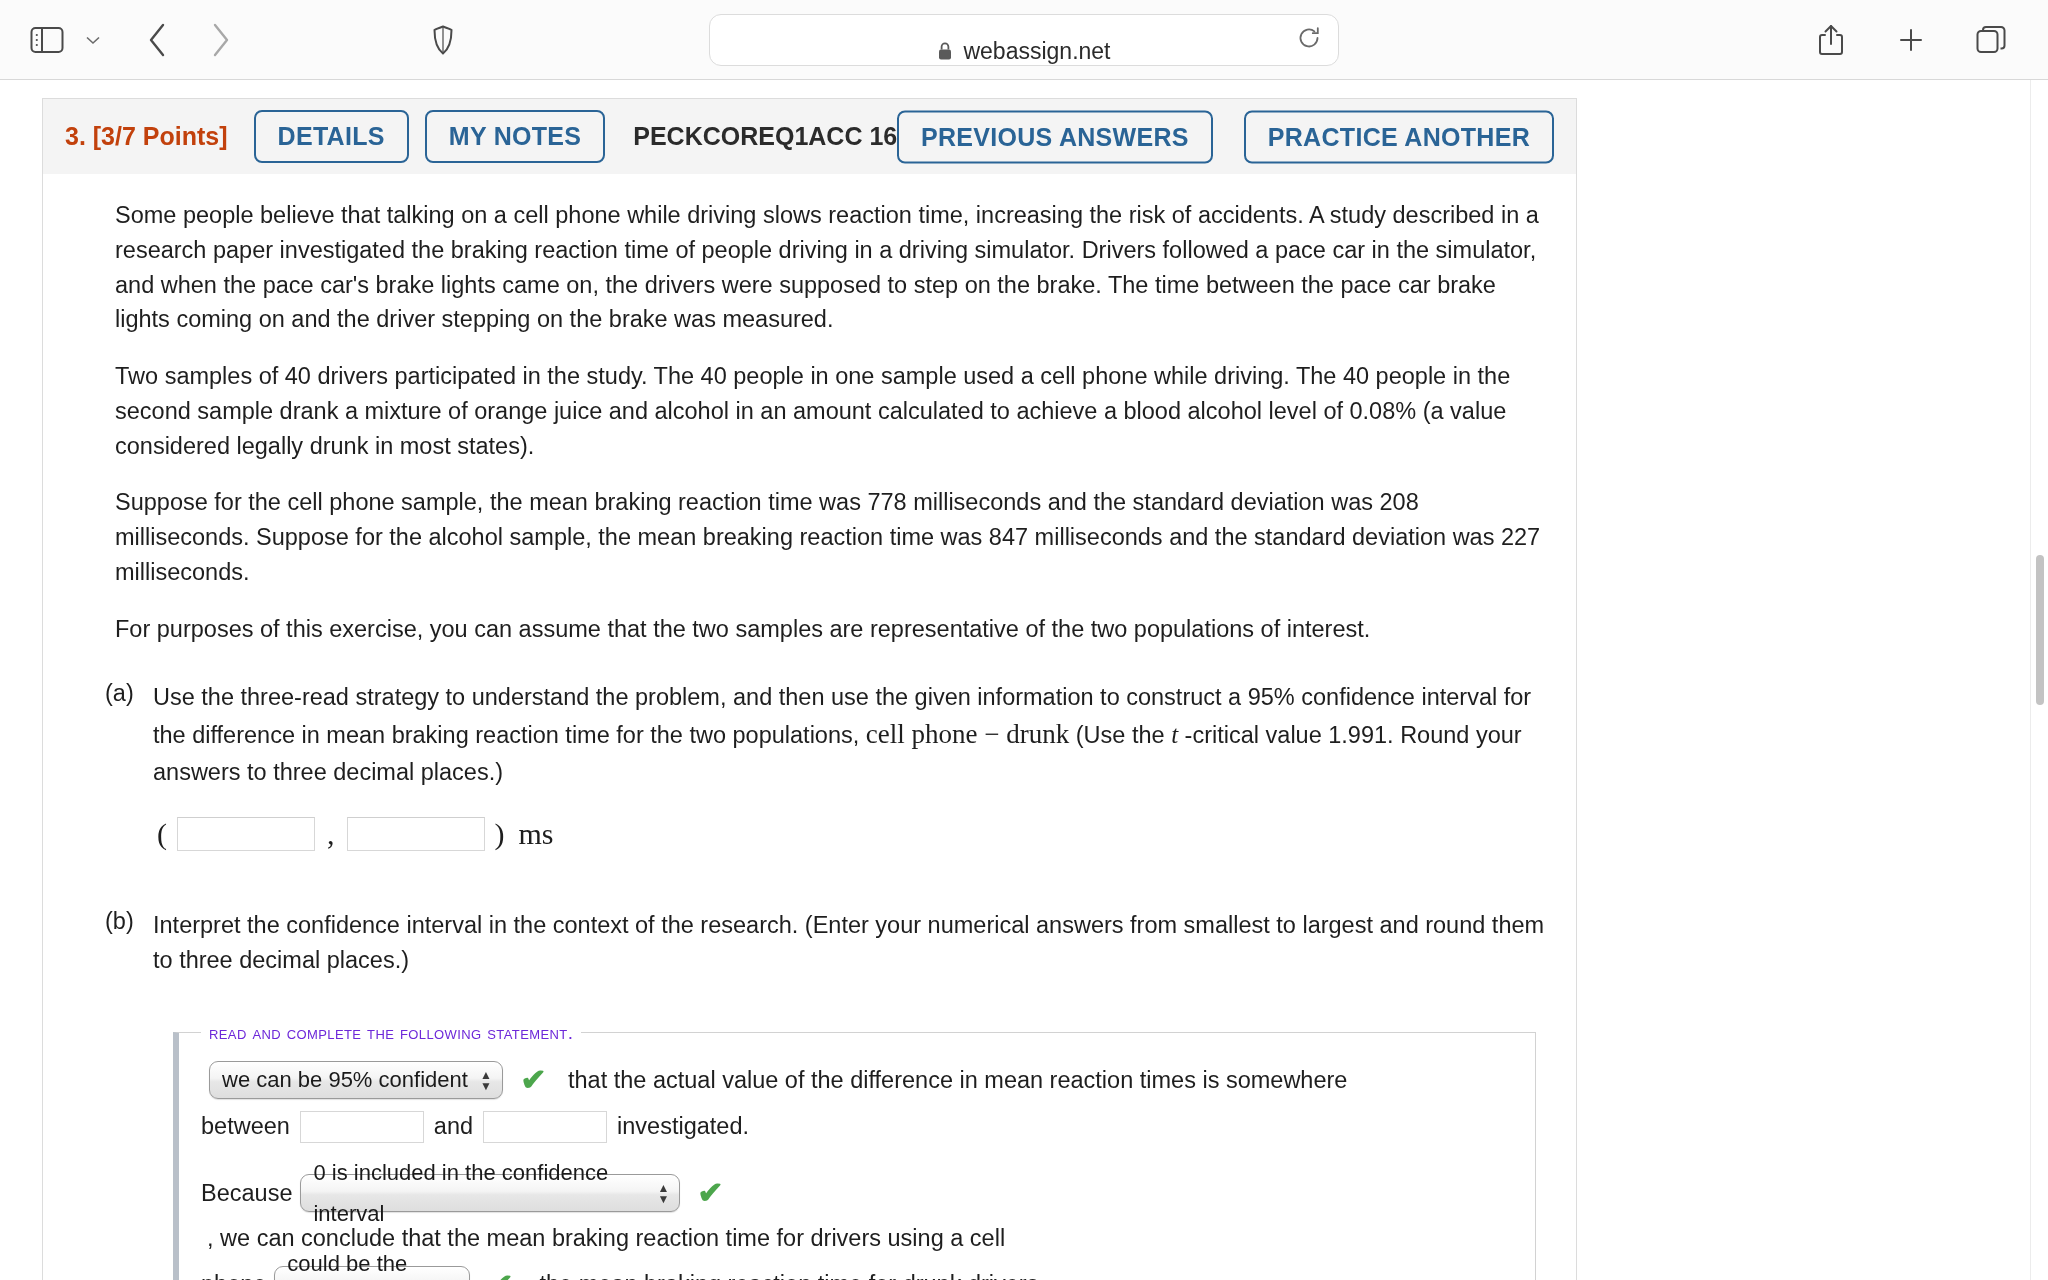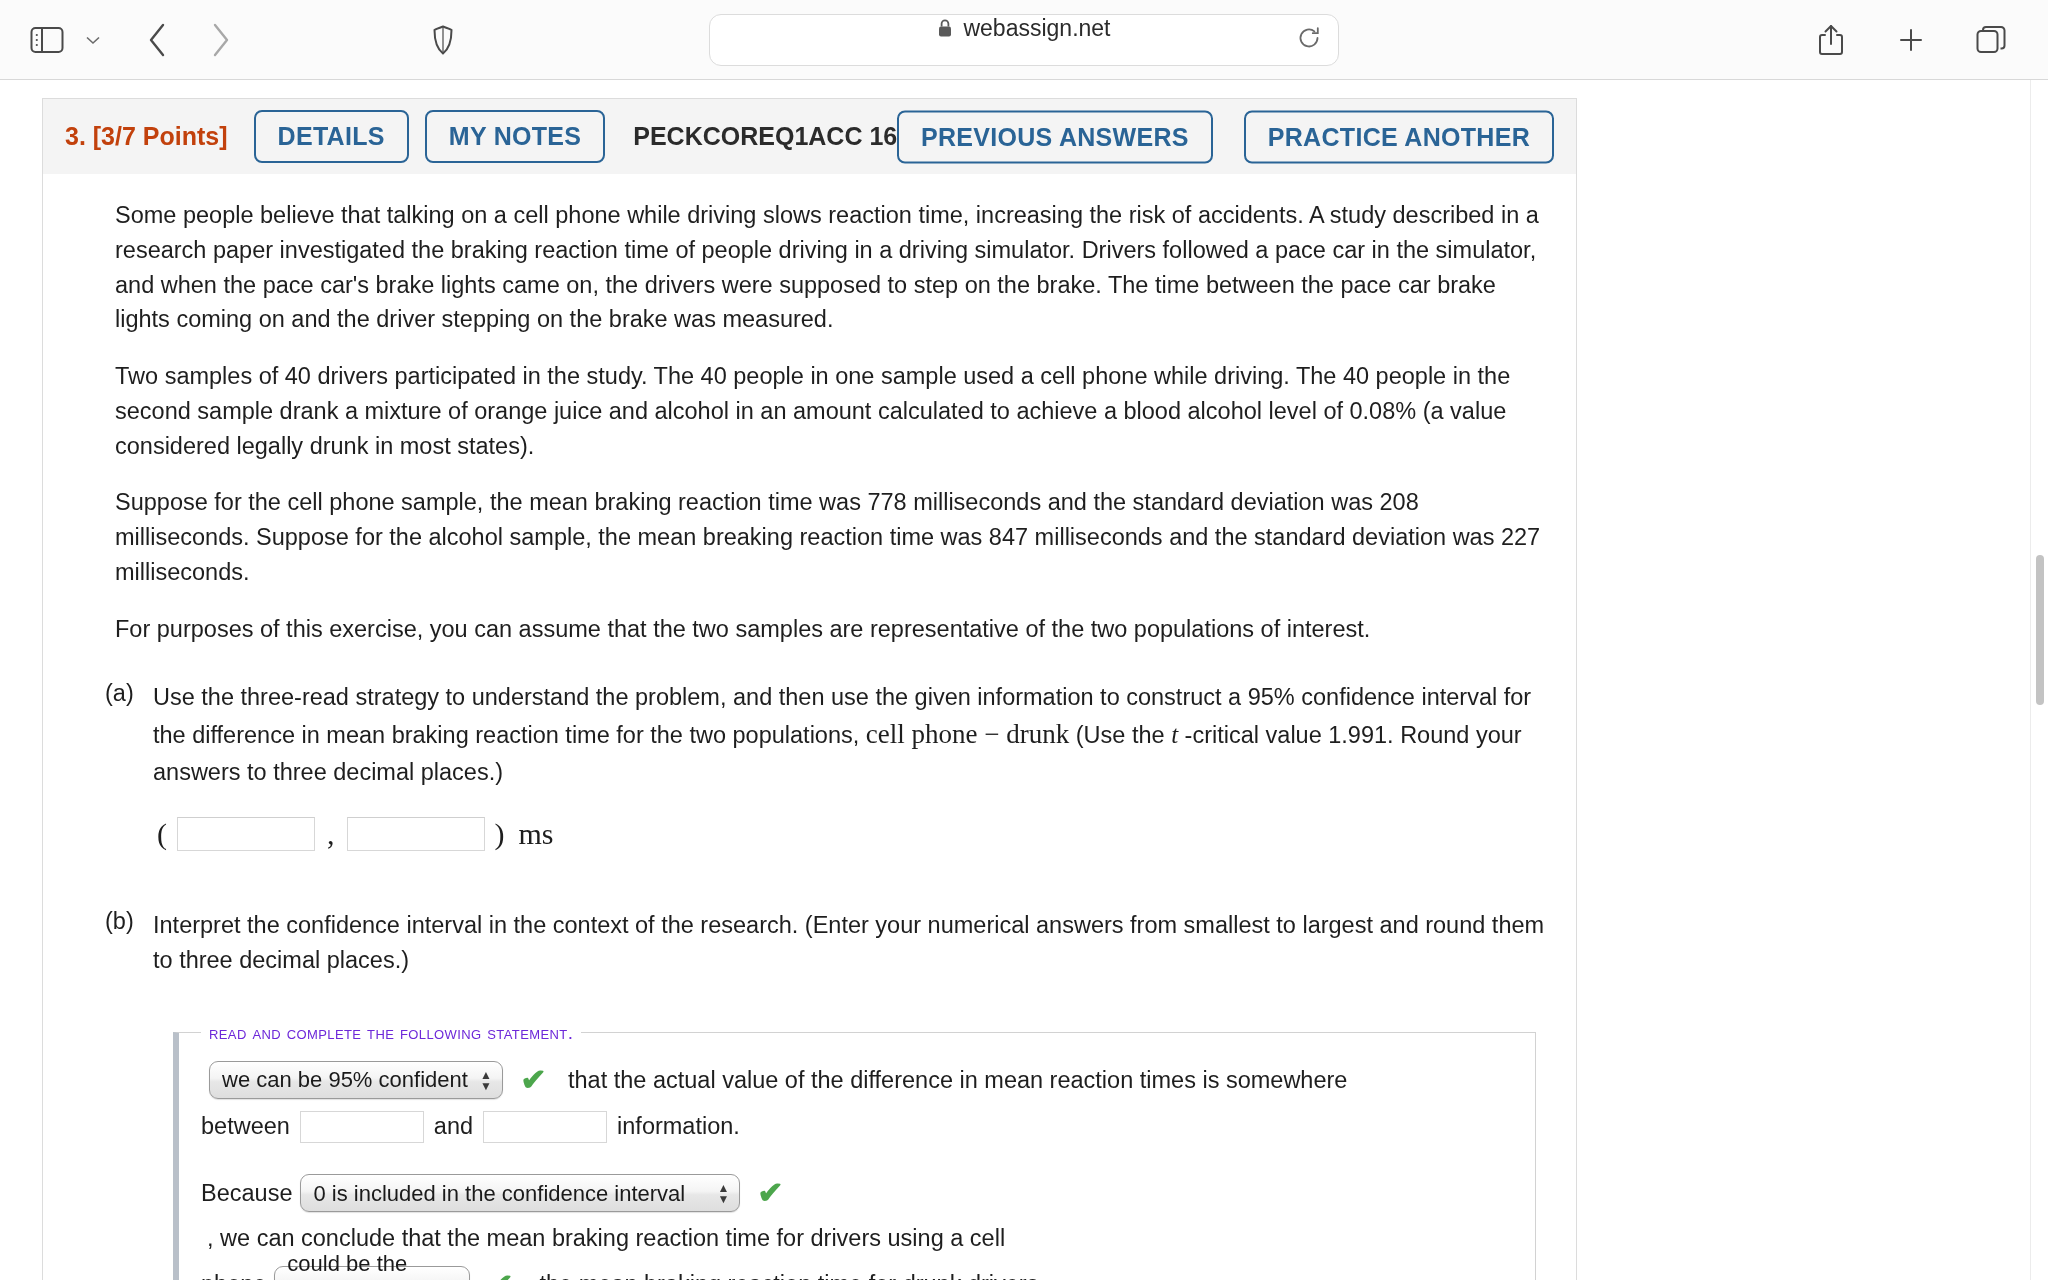--- a/index.html
+++ b/index.html
@@ -43,21 +43,21 @@
   #url-bar-wrap {
     position: absolute; left: 50%; transform: translateX(-50%);
     top: 50%; margin-top: -26px;
     width: 630px;
   }
   #url-bar {
     height: 52px;
     background: #ffffff;
     border: 1px solid #dcdcdc;
     border-radius: 12px;
-    display: flex; align-items: flex-start; justify-content: center;
+    display: flex; align-items: flex-end; justify-content: center;
     position: relative;
   }
   #url-bar .url-inner { display: flex; align-items: center; gap: 10px; }
   #url-text { font-size: 23px; color: #2b2b2b; }
   #lock-icon { color: #5a5a5a; display:flex; }
   #reload-icon {
     position: absolute; right: 16px; top: 50%; transform: translateY(-50%);
     color: #6a6a6a;
   }
 
@@ -214,21 +214,21 @@
     color: #1a1a1a;
     margin: 0 8px;
     cursor: pointer;
     font-family: "Liberation Sans", sans-serif;
   }
   .mac-select .arrows {
     position: absolute; right: 10px; top: 50%; transform: translateY(-50%);
     display: flex; flex-direction: column; gap: 3px; line-height: 0;
   }
   .mac-select .arrows span { font-size: 12px; color: #3a3a3a; line-height: 8px; }
-  .mac-select.wide { width: 440px; }
+  .mac-select.wide { width: 380px; }
   .mac-select.narrow { width: 196px; }
 
   .check {
     color: #4ca64c; font-size: 30px; font-weight: bold;
     margin: 0 6px 0 10px; line-height: 1;
     display: inline-block;
     transform: scaleX(1.05);
   }
   .blank-input {
     width: 124px; height: 32px;
@@ -381,21 +381,21 @@
                   </span>
               </span>
               <span class="check">✔</span>
               <span class="txt" style="margin-left:16px">that the actual value of the difference in mean reaction times is somewhere</span>
             </div>
             <div class="stmt-line">
               <span class="txt">between</span>
               <input class="blank-input" type="text" value="" style="">
               <span class="txt">and</span>
               <input class="blank-input" type="text" value="" style="">
-              <span class="txt">information.</span>
+              <span class="txt">investigated.</span>
             </div>
           </div>
 
           <div class="stmt-block">
             <div class="stmt-line">
               <span class="txt">Because</span>
               <span class="mac-select wide">
                 <span>0 is included in the confidence interval</span>
                 <span class="arrows">
                     <span>▲</span>

